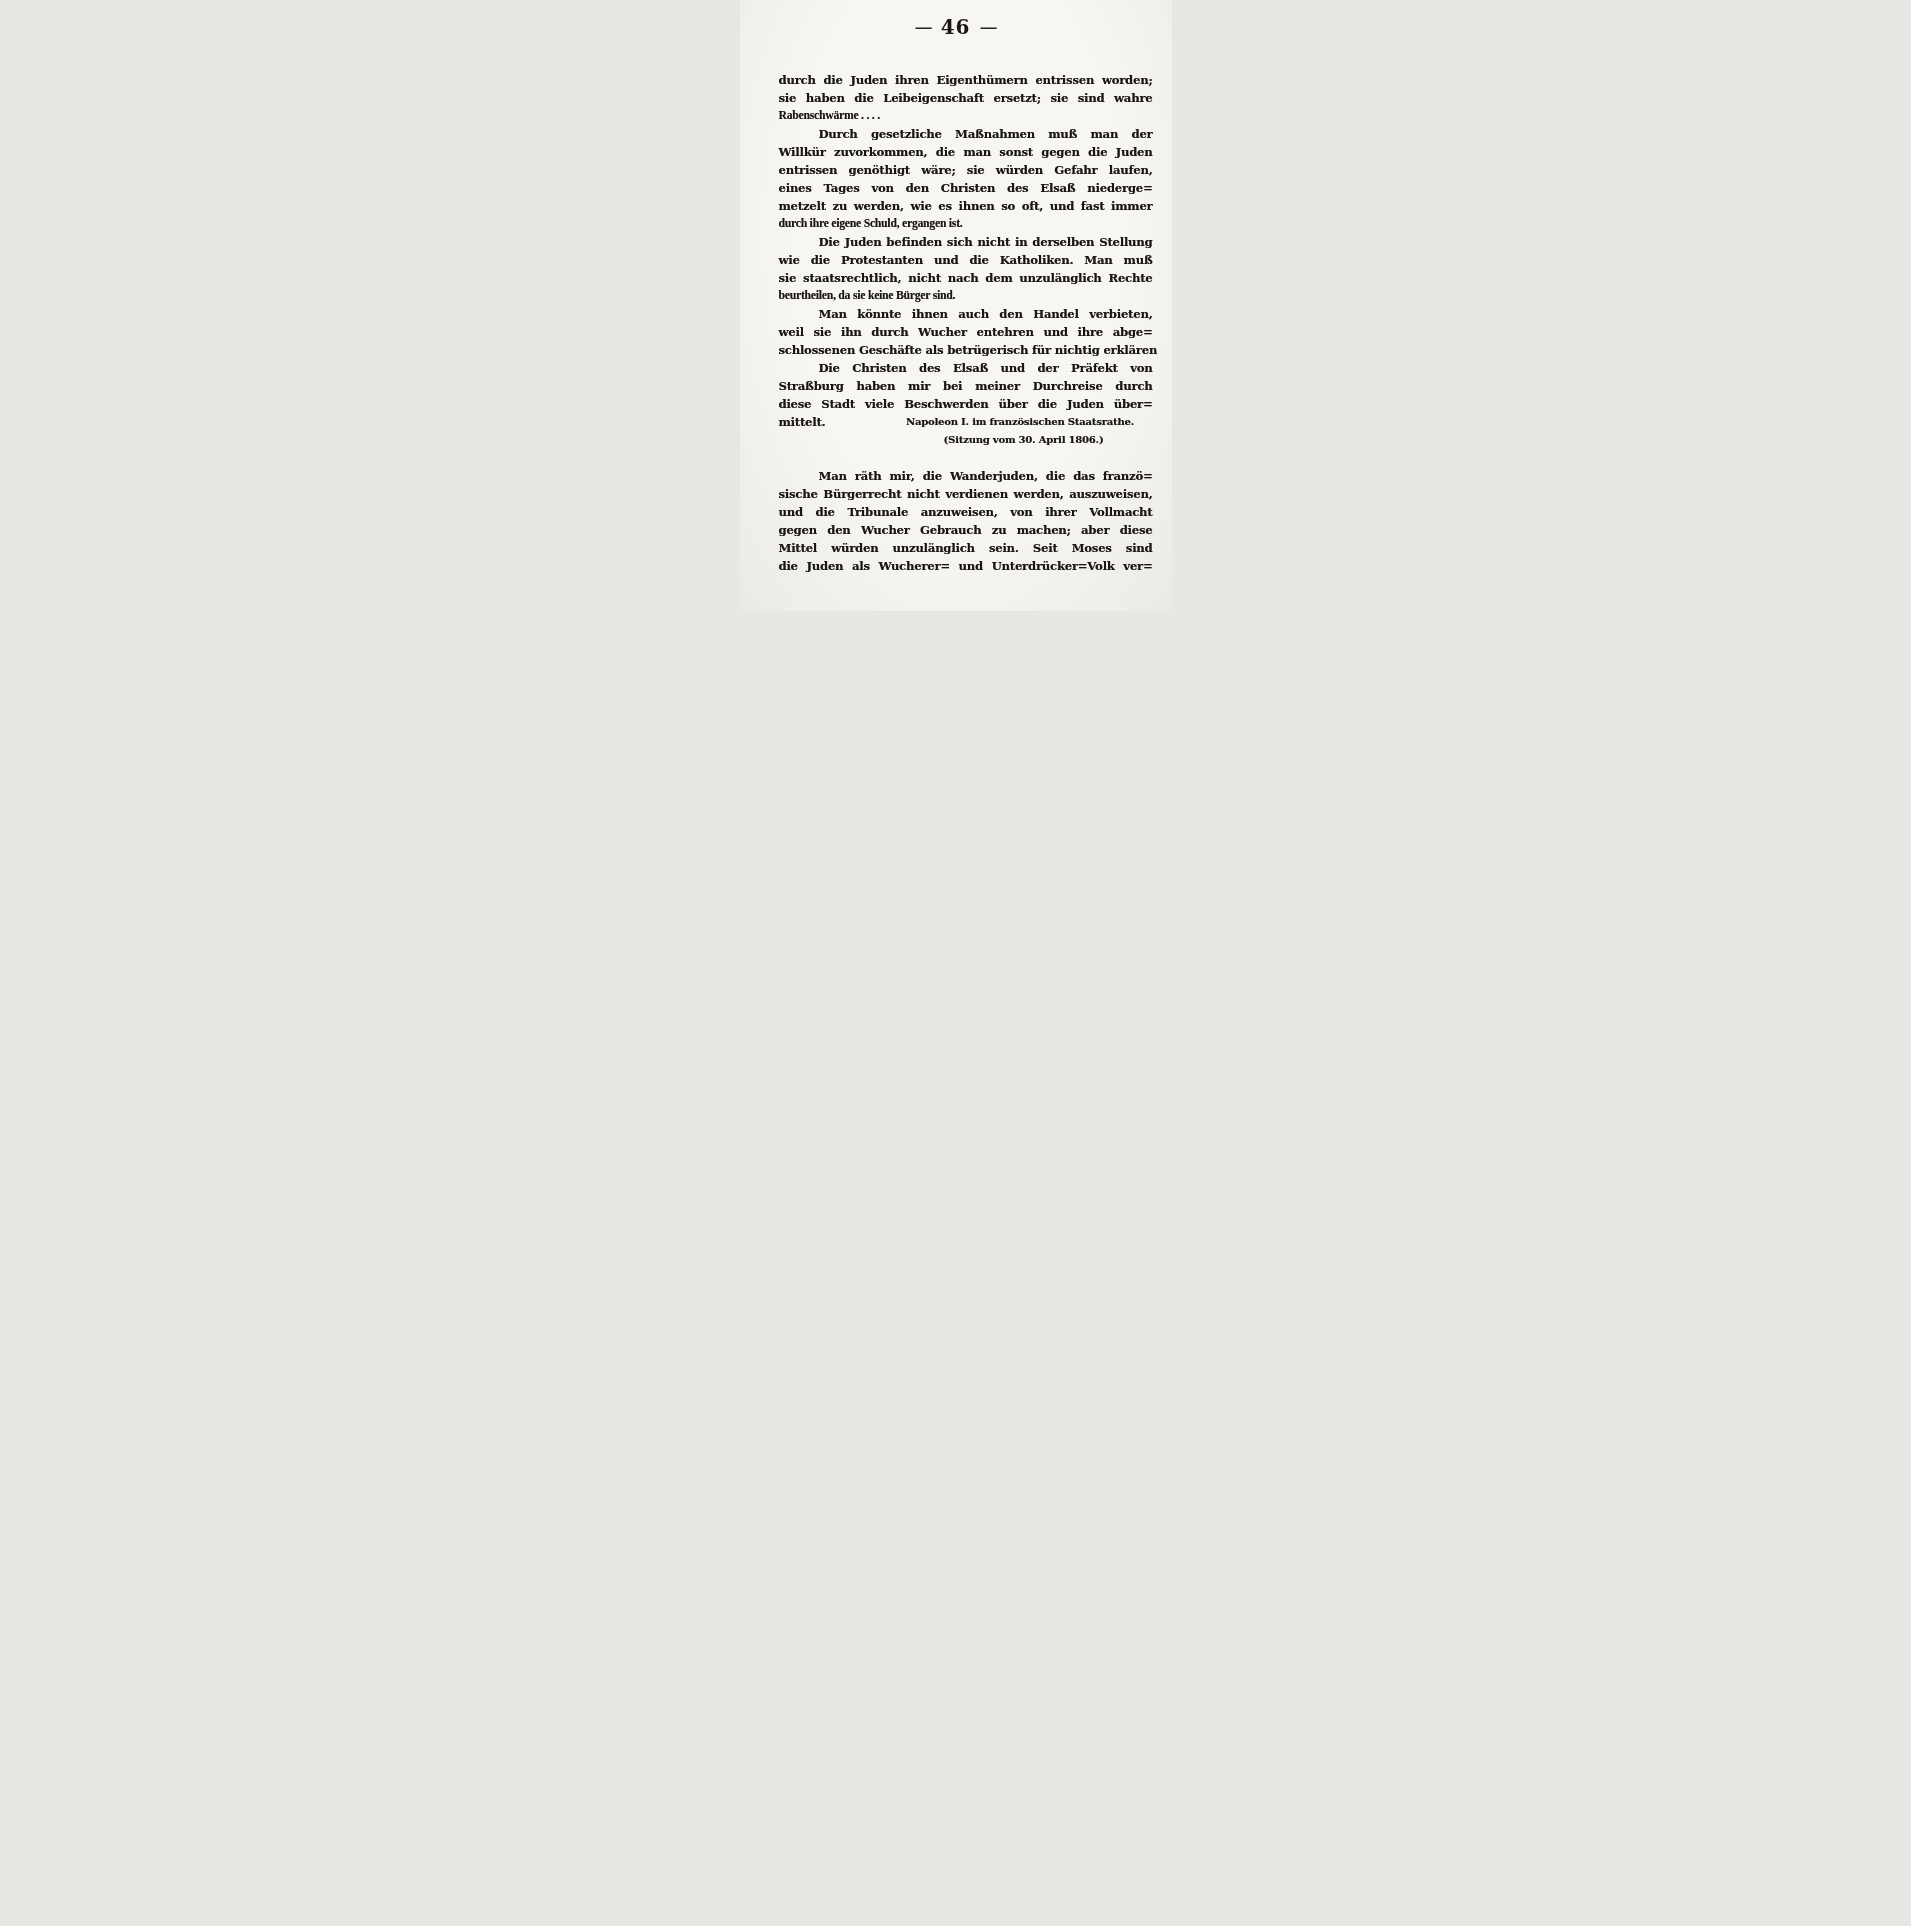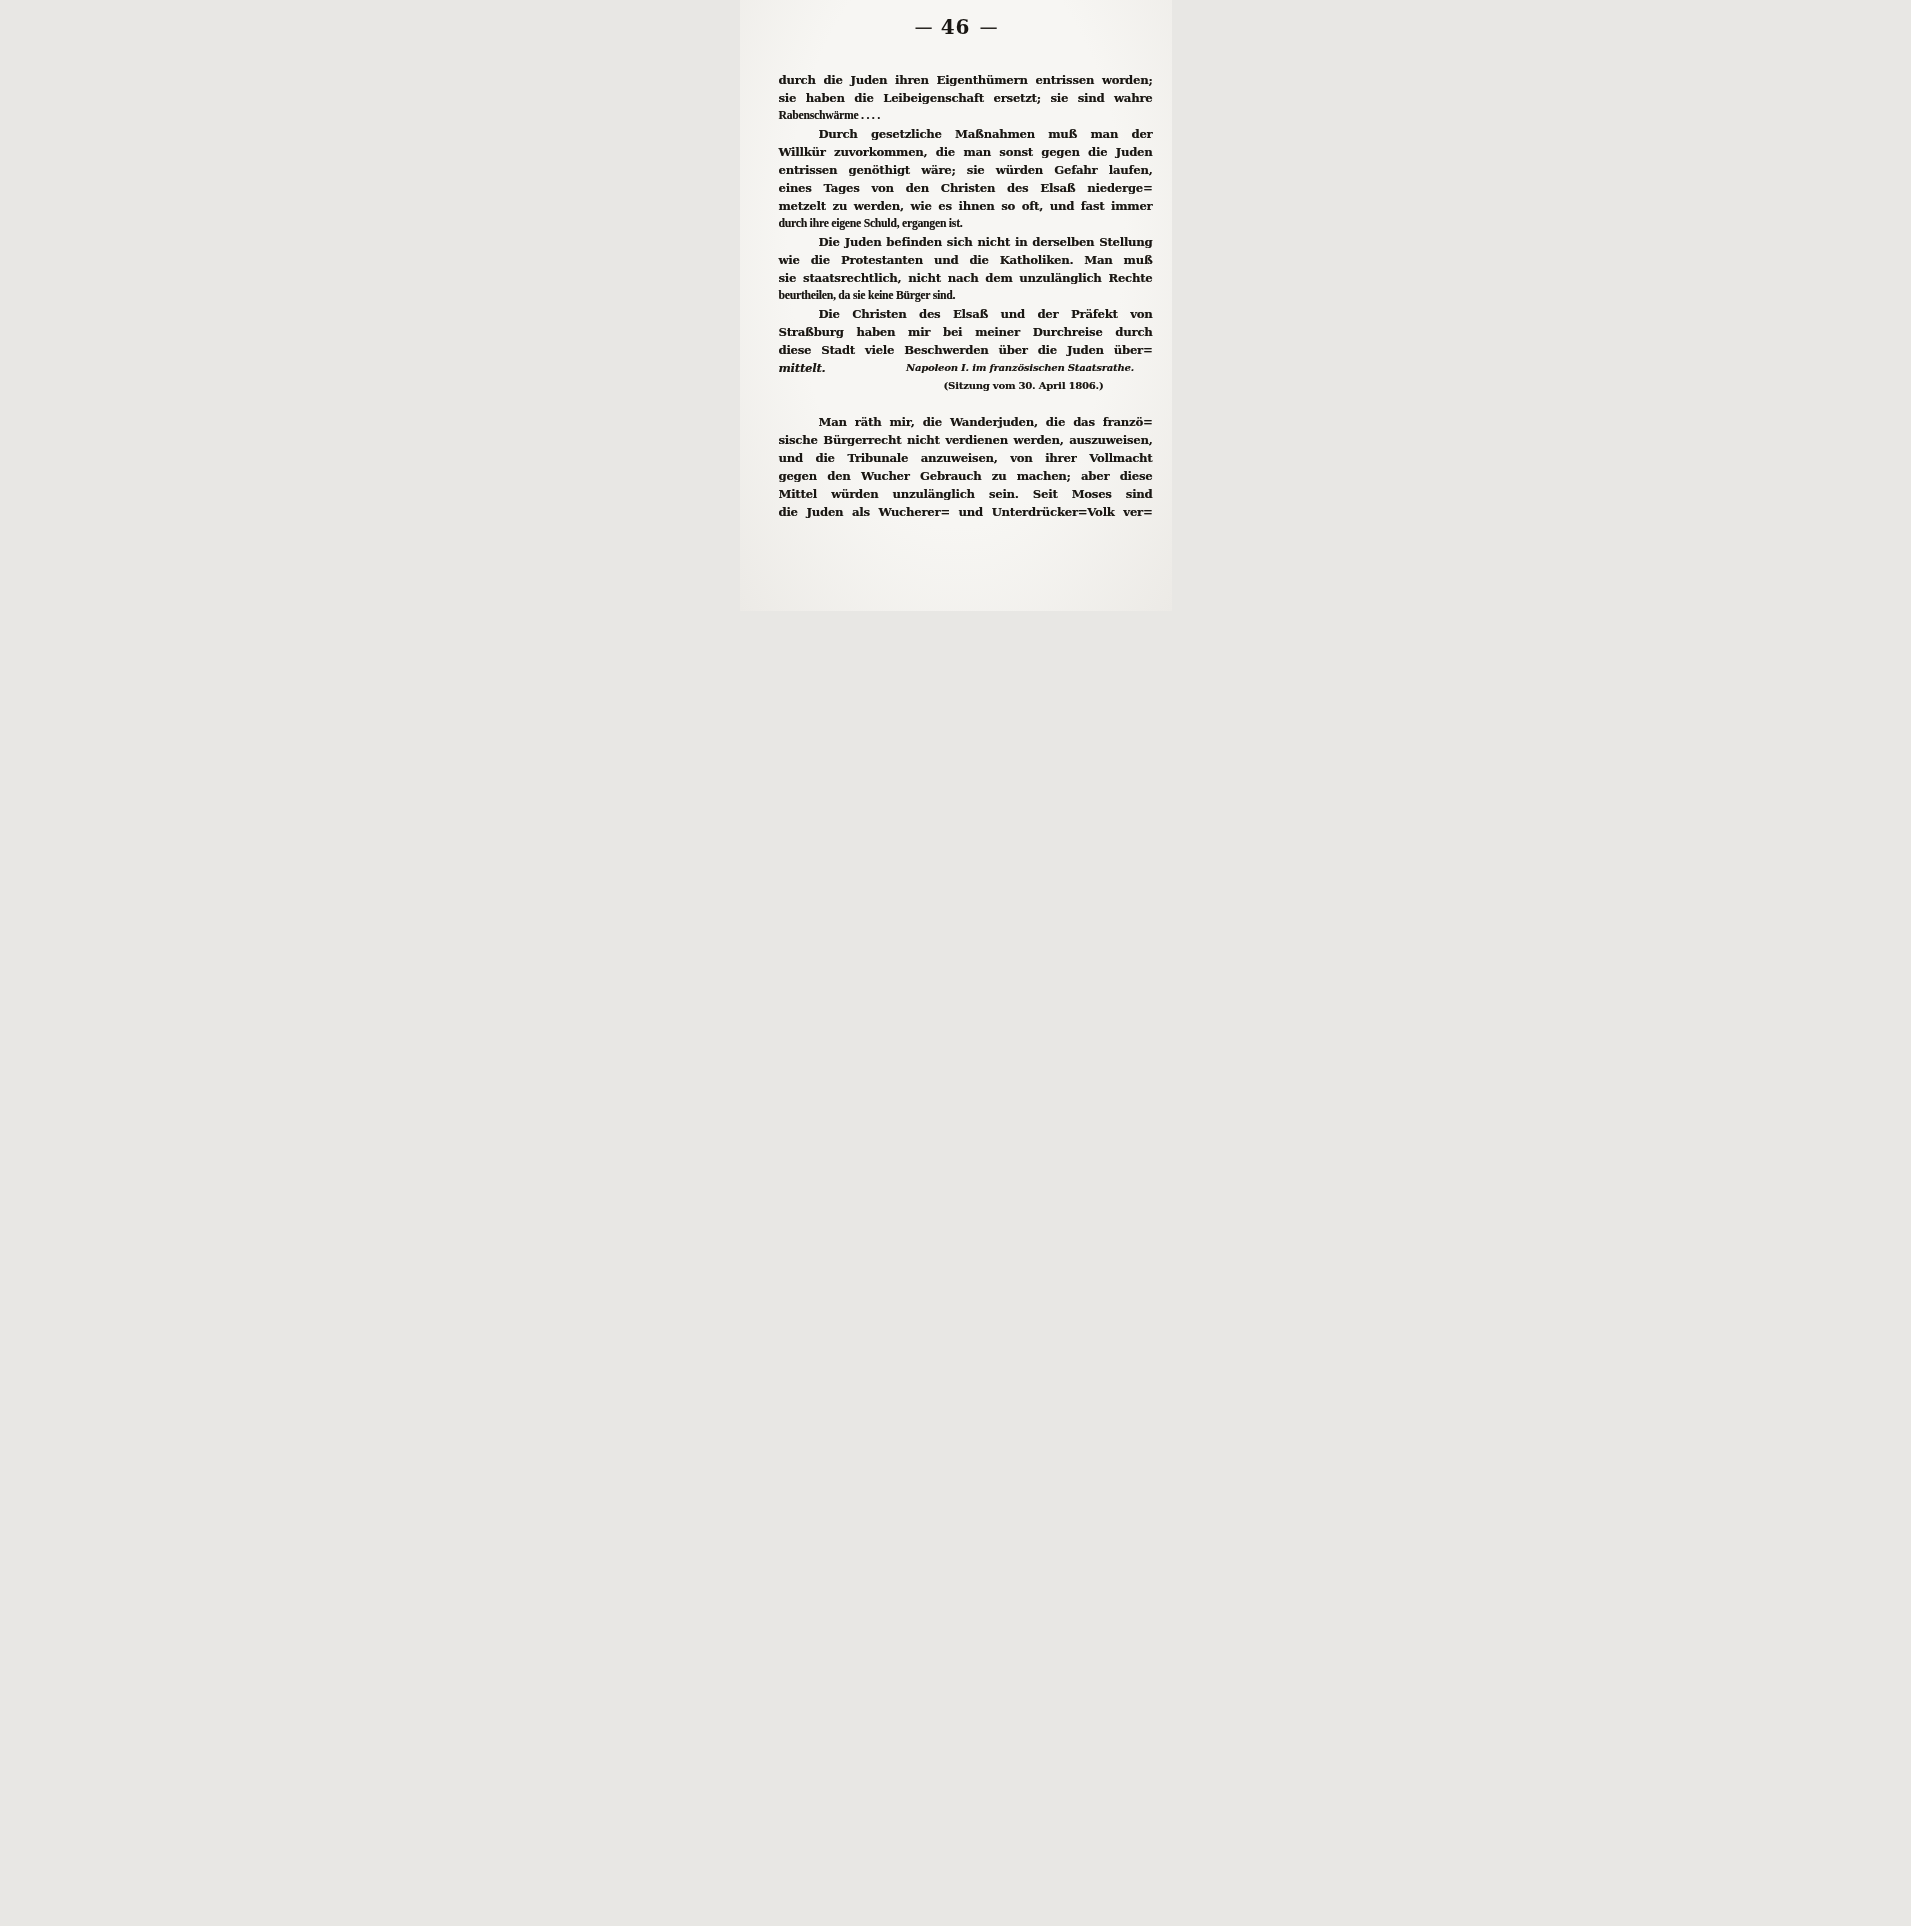--- a/index.html
+++ b/index.html
@@ -64,21 +64,20 @@
     font-family: Liberation Serif, serif;
   }
   .line.indent {
     padding-left: 40px;
   }
   .citation-row {
     display: flex;
     align-items: center;
     height: 18px;
     text-shadow: 0.2px 0.2px 0 rgba(26,23,19,0.55);
-    font-style: italic;
   }
   .citation-row .left-word {
     flex: 0 0 auto;
     line-height: 18px;
   }
   .citation-row .citation-source {
     flex: 1 1 auto;
     padding-left: 62px;
     text-align: center;
     font-size: 10px;
@@ -126,20 +125,25 @@
       <div class="line short">durch ihre eigene Schuld, ergangen ist.</div>
     </div>
 
     <div>
       <div class="line indent">Die Juden befinden sich nicht in derselben Stellung</div>
       <div class="line">wie die Protestanten und die Katholiken.  Man muß</div>
       <div class="line">sie staatsrechtlich, nicht nach dem unzulänglich Rechte</div>
       <div class="line short">beurtheilen, da sie keine Bürger sind.</div>
     </div>
 
+    <div>
+      <div class="line indent">Man könnte ihnen auch den Handel verbieten,</div>
+      <div class="line">weil sie ihn durch Wucher entehren und ihre abge=</div>
+      <div class="line">schlossenen Geschäfte als betrügerisch für nichtig erklären</div>
+    </div>
 
     <div>
       <div class="line indent">Die Christen des Elsaß und der Präfekt von</div>
       <div class="line">Straßburg haben mir bei meiner Durchreise durch</div>
       <div class="line">diese Stadt viele Beschwerden über die Juden über=</div>
       <div class="citation-row">
         <span class="left-word">mittelt.</span>
         <span class="citation-source">Napoleon I. im französischen Staatsrathe.</span>
       </div>
       <div class="citation-date">(Sitzung vom 30. April 1806.)</div>

